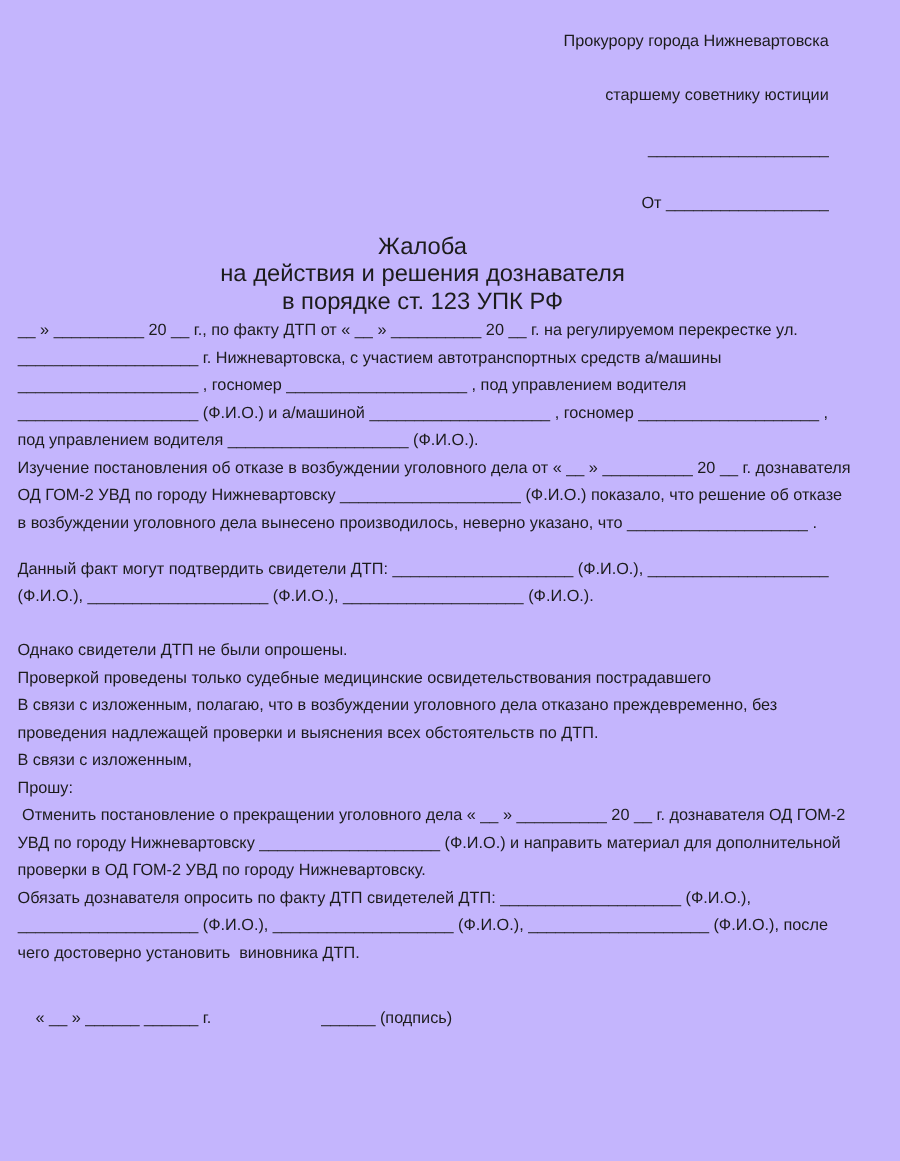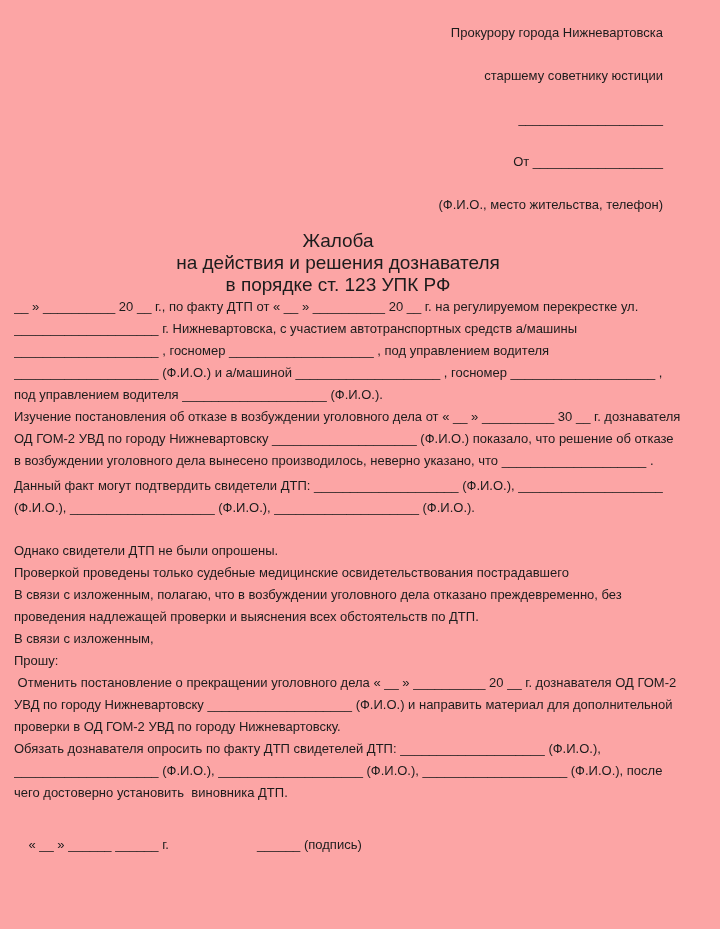--- a/index.html
+++ b/index.html
@@ -6,21 +6,21 @@
   body {
     width: 720px; height: 929px;
     background: #ffffff;
     font-family: "Liberation Sans", sans-serif;
     color: #1c1c1c;
   }
   .page {
     position: relative;
     width: 720px; height: 929px;
     overflow: hidden;
-    background: #fca5a5;
+    background: #c4b5fd;
   }
   .doc-header {
     padding: 22px 57px 0 0;
     text-align: right;
     font-size: 13px;
   }
   .doc-header .hline {
     height: 22px; line-height: 22px;
     margin-bottom: 21px;
     white-space: pre;
@@ -35,59 +35,58 @@
   .doc-title .tline { height: 22px; line-height: 22px; white-space: pre; }
   .doc-body {
     margin-left: 14px;
     font-size: 13px;
   }
   .para .bline {
     height: 22px; line-height: 22px;
     white-space: pre;
     overflow: hidden;
   }
-  .para-2 { margin-top: 3px; }
+  .para-2 { margin-top: 15px; }
   .para-3 { margin-top: 21px; }
   .doc-footer {
     margin-left: 14px;
     margin-top: 8px;
     font-size: 13px;
     height: 22px; line-height: 22px;
     white-space: pre;
   }
   .sig-part { margin-left: 88px; }
 </style>
 </head>
 <body>
 
 <div class="page">
 
   <div class="doc-header">
     <div class="hline">Прокурору города Нижневартовска</div>
     <div class="hline">старшему советнику юстиции</div>
     <div class="hline">____________________</div>
     <div class="hline">От __________________</div>
-    <div class="hline">(Ф.И.О., место жительства, телефон)</div>
   </div>
 
   <div class="doc-title">
     <div class="tline">Жалоба</div>
     <div class="tline">на действия и решения дознавателя</div>
     <div class="tline">в порядке ст. 123 УПК РФ</div>
   </div>
 
   <div class="doc-body">
 
     <div class="para para-1">
       <div class="bline">__ » __________ 20 __ г., по факту ДТП от « __ » __________ 20 __ г. на регулируемом перекрестке ул.</div>
       <div class="bline">____________________ г. Нижневартовска, с участием автотранспортных средств а/машины</div>
       <div class="bline">____________________ , госномер ____________________ , под управлением водителя</div>
       <div class="bline">____________________ (Ф.И.О.) и а/машиной ____________________ , госномер ____________________ ,</div>
       <div class="bline">под управлением водителя ____________________ (Ф.И.О.).</div>
-      <div class="bline">Изучение постановления об отказе в возбуждении уголовного дела от « __ » __________ 30 __ г. дознавателя</div>
+      <div class="bline">Изучение постановления об отказе в возбуждении уголовного дела от « __ » __________ 20 __ г. дознавателя</div>
       <div class="bline">ОД ГОМ-2 УВД по городу Нижневартовску ____________________ (Ф.И.О.) показало, что решение об отказе</div>
       <div class="bline">в возбуждении уголовного дела вынесено производилось, неверно указано, что ____________________ .</div>
     </div>
 
     <div class="para para-2">
       <div class="bline">Данный факт могут подтвердить свидетели ДТП: ____________________ (Ф.И.О.), ____________________</div>
       <div class="bline">(Ф.И.О.), ____________________ (Ф.И.О.), ____________________ (Ф.И.О.).</div>
     </div>
 
     <div class="para para-3">

